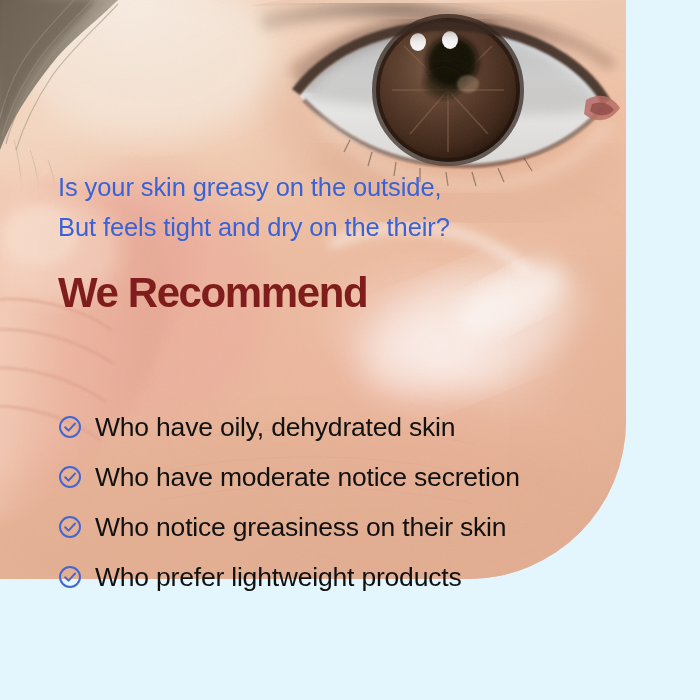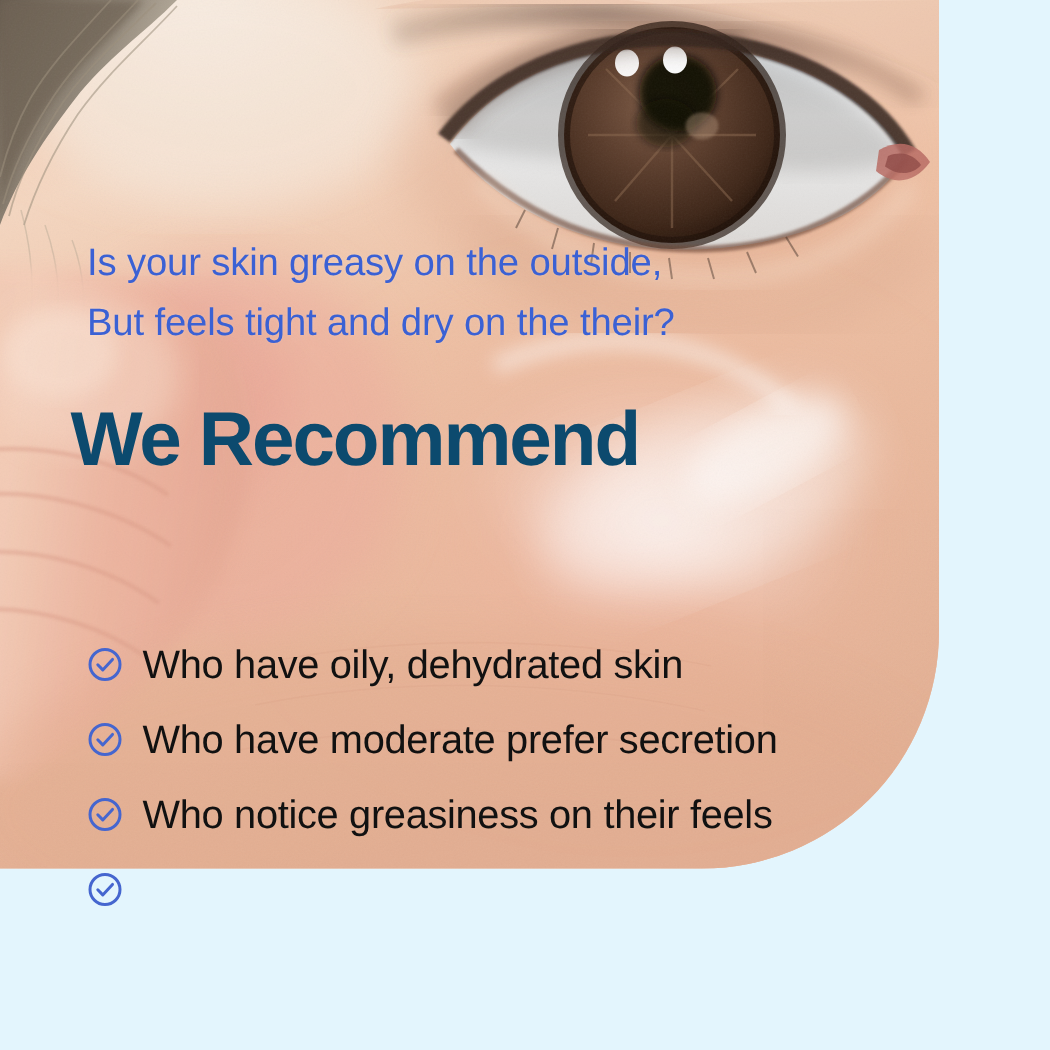--- a/index.html
+++ b/index.html
@@ -17,41 +17,41 @@
     position:absolute;left:0;top:0;
     width:626px;height:579px;
     border-bottom-right-radius:158px;
     overflow:hidden;
     background:#efbfa4;
   }
   .photo svg{display:block;width:626px;height:579px;}
 
   
   .lead{
-    position:absolute;left:58px;top:155px;
+    position:absolute;left:58px;top:167px;
     font-size:25.5px;line-height:40px;
     color:#3b61d4;
     letter-spacing:-.1px;
     white-space:nowrap;
     text-shadow:0 0 2px rgba(255,255,255,.18);
   }
   .lead div{display:block;}
 
   .headline{
-    position:absolute;left:47px;top:264px;
-    font-size:51px;line-height:57px;
+    position:absolute;left:58px;top:264px;
+    font-size:42px;line-height:57px;
     font-weight:bold;
-    color:#0c4a6e;
+    color:#7f1d1d;
     letter-spacing:-1.4px;
     white-space:nowrap;
   }
   .headline div{display:block;}
 
   .bullets{
-    position:absolute;left:58px;top:419px;
+    position:absolute;left:58px;top:403px;
     display:flex;flex-direction:column;
   }
   .bullet{
     display:flex;align-items:center;
     height:48px;
     margin-bottom:2px;
   }
   .bullet .ck{
     width:24px;height:24px;flex:0 0 24px;
     margin-right:13px;
@@ -289,38 +289,39 @@
       <span class="txt">Who have oily, dehydrated skin</span>
     </div>
 
     <div class="bullet">
       <span class="ck">
         <svg viewBox="0 0 24 24">
             <circle cx="12" cy="12" r="10" fill="none" stroke="#4566cf" stroke-width="2"></circle>
             <path d="M7.2 12.2 L10.5 15.6 L17 8.6" fill="none" stroke="#4566cf" stroke-width="2" stroke-linecap="round" stroke-linejoin="round"></path>
           </svg>
       </span>
-      <span class="txt">Who have moderate prefer secretion</span>
+      <span class="txt">Who have moderate notice secretion</span>
     </div>
 
     <div class="bullet">
       <span class="ck">
         <svg viewBox="0 0 24 24">
             <circle cx="12" cy="12" r="10" fill="none" stroke="#4566cf" stroke-width="2"></circle>
             <path d="M7.2 12.2 L10.5 15.6 L17 8.6" fill="none" stroke="#4566cf" stroke-width="2" stroke-linecap="round" stroke-linejoin="round"></path>
           </svg>
       </span>
-      <span class="txt">Who notice greasiness on their feels</span>
+      <span class="txt">Who notice greasiness on their skin</span>
     </div>
 
 
     <div class="bullet">
       <span class="ck">
         <svg viewBox="0 0 24 24">
             <circle cx="12" cy="12" r="10" fill="none" stroke="#4566cf" stroke-width="2"></circle>
             <path d="M7.2 12.2 L10.5 15.6 L17 8.6" fill="none" stroke="#4566cf" stroke-width="2" stroke-linecap="round" stroke-linejoin="round"></path>
           </svg>
       </span>
+      <span class="txt">Who prefer lightweight products</span>
     </div>
 
   </div>
 
 </div>
 
 </body></html>

